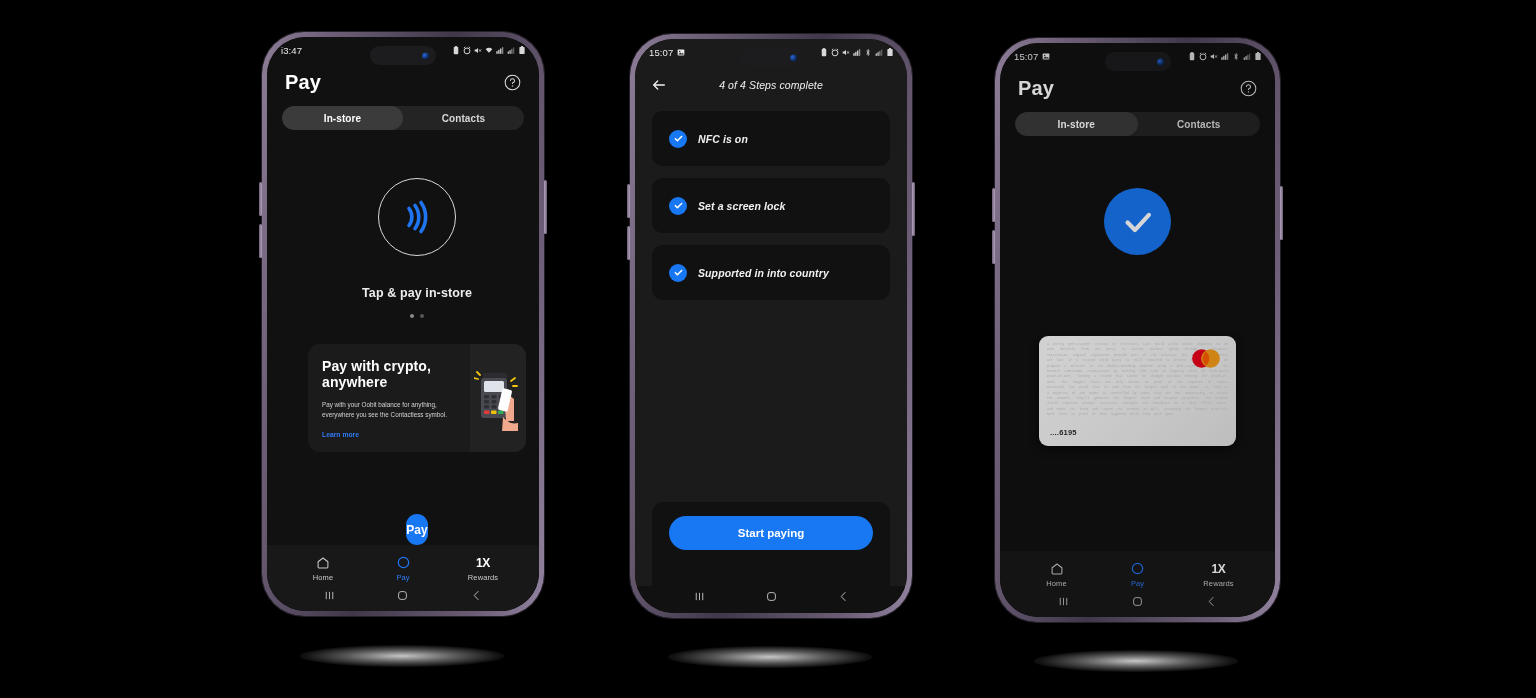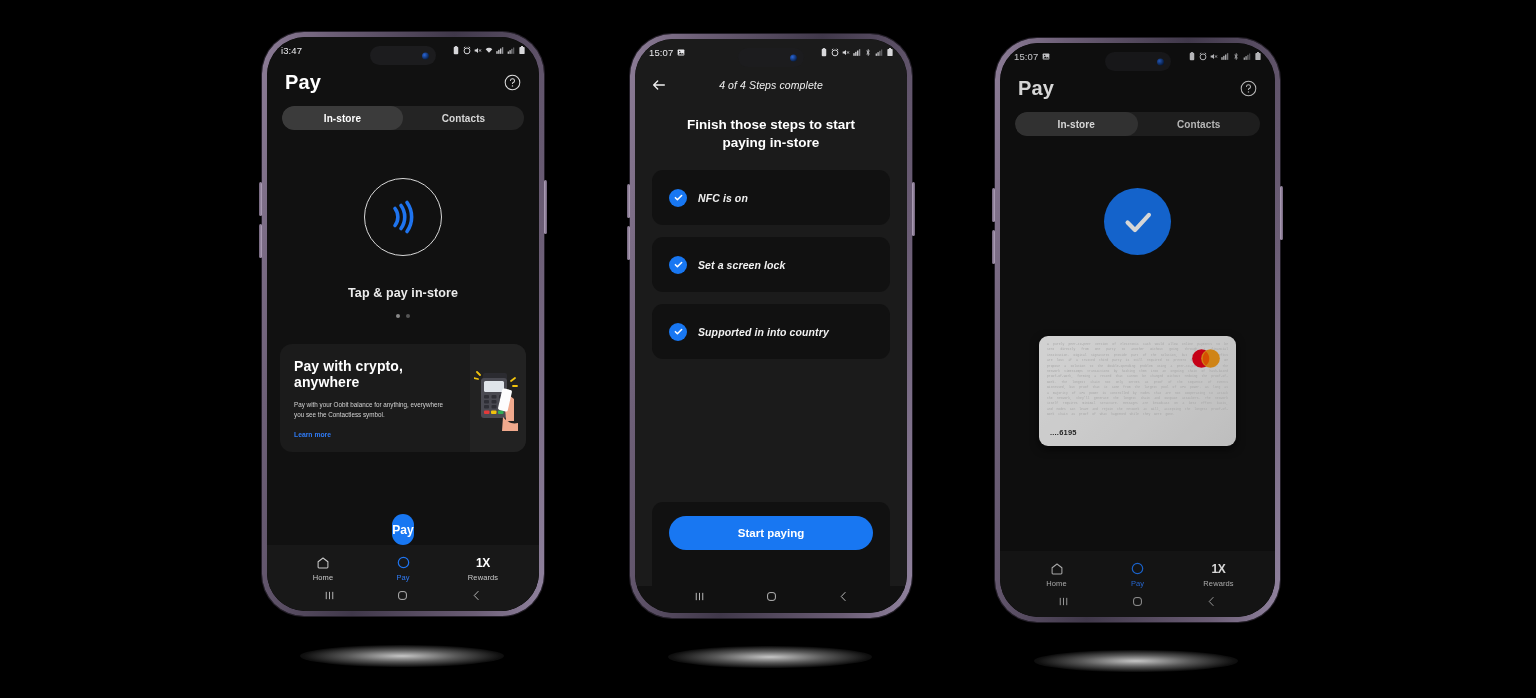--- a/index.html
+++ b/index.html
@@ -76,21 +76,21 @@
     position:relative; overflow:hidden;
   }
   .seg{
     flex:1; display:flex; align-items:center; justify-content:center;
     font-size:10px; font-weight:600; color:#d8d8d8; letter-spacing:.1px;
     border-radius:16px; cursor:pointer;
   }
   .seg.active{ background:#3b3b3b; color:#fff; }
 
   
-  .p1-main{ flex:1; display:flex; flex-direction:column; align-items:center; }
+  .p1-main{ flex:1; display:flex; flex-direction:column; align-items:center;margin-left:28px; }
   .nfc-circle{
     width:78px; height:78px; border-radius:50%; border:1.6px solid #d9d9d9;
     margin-top:48px; display:flex; align-items:center; justify-content:center;
   }
   .nfc-circle svg{ display:block; }
   .tap-label{
     margin-top:30px; color:#ececec; font-size:12.5px; font-weight:600; letter-spacing:.1px;
   }
   .dots{ margin-top:14px; display:flex; gap:6px; }
   .dot{ width:4px; height:4px; border-radius:50%; background:#555; }
@@ -456,21 +456,20 @@
 
           <div class="p2-top">
             <div class="backarrow">
               <svg width="16" height="16" viewBox="0 0 18 18" fill="none" stroke="#f0f0f0" stroke-width="1.5" stroke-linecap="round" stroke-linejoin="round">
                   <path d="M15 9H3M7.5 4.5 3 9l4.5 4.5"></path>
                 </svg>
             </div>
             <div class="p2-steps">4 of 4 Steps complete</div>
           </div>
 
-          <div class="p2-head">Finish those steps to start paying in-store</div>
 
           <div class="steps">
             <div class="step">
               <div class="chk">
                   <svg width="11" height="11" viewBox="0 0 12 12" fill="none" stroke="#fff" stroke-width="1.7" stroke-linecap="round" stroke-linejoin="round">
                     <path d="M2.6 6.2 4.8 8.4 9.4 3.8"></path>
                   </svg>
                 </div>
               <div class="step-lbl">NFC is on</div>
             </div>

